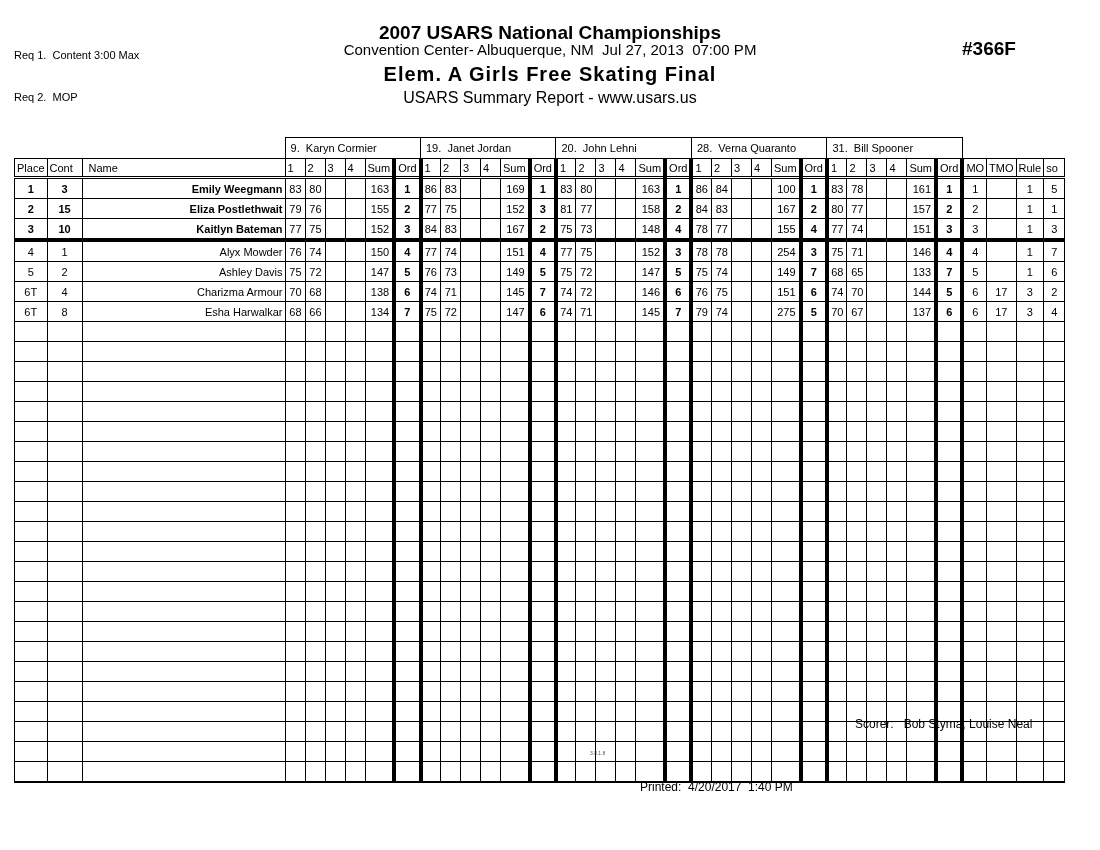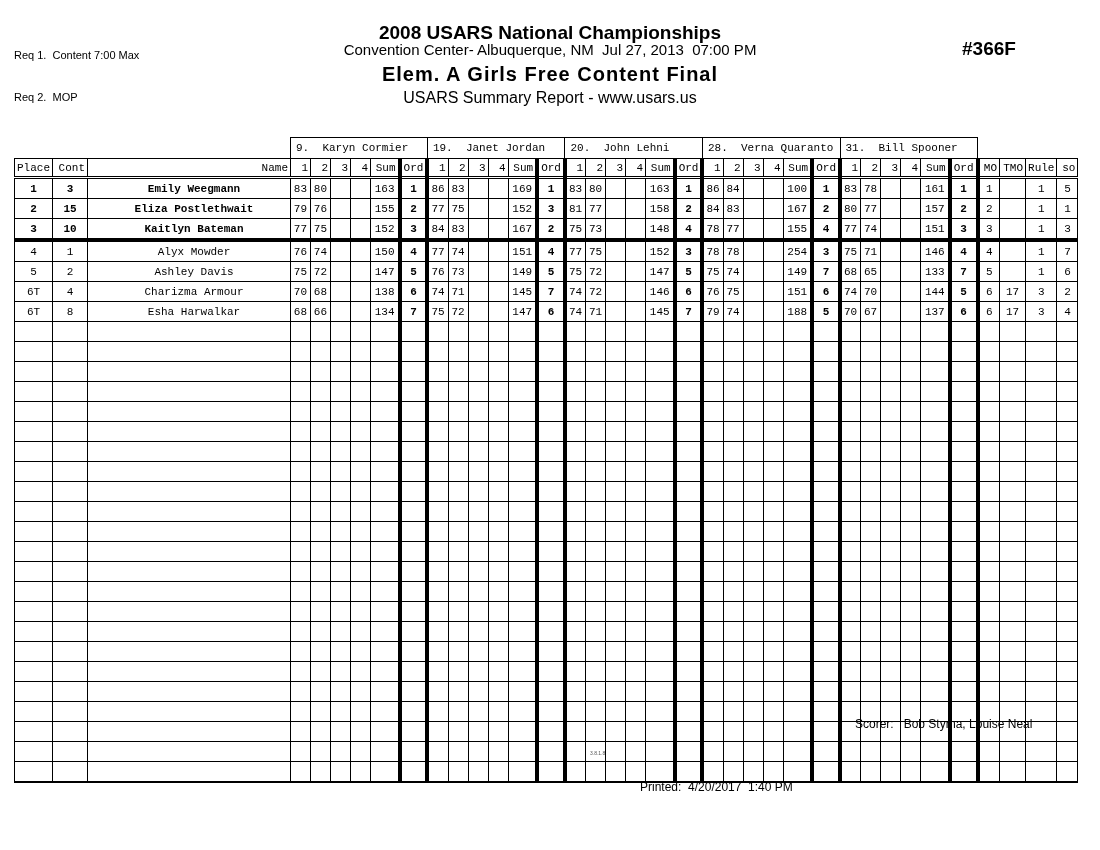--- a/index.html
+++ b/index.html
@@ -16,51 +16,50 @@
   .t4{top:89px;font-size:16px;}
   .docnum{left:962px;top:38px;font-size:19px;font-weight:bold;}
   .version{left:590px;top:750px;font-size:5px;color:#555;}
   .printed{left:640px;top:780px;font-size:12px;}
   .scorer{left:855px;top:717px;font-size:12px;}
 
   table.results{
     position:absolute;left:14px;top:137px;
     border-collapse:collapse;table-layout:fixed;
     font-size:11px;
-    font-family:Liberation Mono, monospace;
   }
   td,th{
     border:1px solid #000;height:19px;padding:0 2px;
     overflow:hidden;white-space:pre;font-weight:normal;
     font-size:11px;line-height:12px;
   }
   tr.jrow td.nb{border:none;}
   td.jname{height:20px;text-align:left;padding-left:5px;}
-  tr.cols th{height:17px;border-bottom:3px double #000;text-align:right;}
+  tr.cols th{height:17px;border-bottom:3px double #000;text-align:left;}
   th.hname{text-align:left;padding-left:6px;}
   .col-ord, th.hord{border-left:4px solid #000;border-right:4px solid #000;text-align:center;}
   td.col-ord{font-weight:bold;}
   .col-place,.col-cont,.col-tail{text-align:center;}
-  .col-name{text-align:center;padding-left:12px;}
+  .col-name{text-align:right;padding-left:12px;}
   .col-score,.col-sum{text-align:right;padding-right:3px;}
   tr.cut td{border-bottom:4px solid #000;}
   tr.last td{border-bottom:2px solid #000;}
   tr.bold td.col-place, tr.bold td.col-cont, tr.bold td.col-name{font-weight:bold;}
 </style>
 </head>
 <body>
 
 <div class="abs req">
-  <div>Req 1.  Content 7:00 Max</div>
+  <div>Req 1.  Content 3:00 Max</div>
   <div>Req 2.  MOP</div>
 </div>
 
-<div class="abs hdr t1">2008 USARS National Championships</div>
+<div class="abs hdr t1">2007 USARS National Championships</div>
 <div class="abs hdr t2">Convention Center- Albuquerque, NM  Jul 27, 2013  07:00 PM</div>
-<div class="abs hdr t3">Elem. A Girls Free Content Final</div>
+<div class="abs hdr t3">Elem. A Girls Free Skating Final</div>
 <div class="abs hdr t4">USARS Summary Report - www.usars.us</div>
 <div class="abs docnum">#366F</div>
 
 <table class="results">
     <colgroup>
       <col style="width: 31px;">
       <col style="width: 35px;">
       <col style="width: 203px;">
       <col style="width: 20px;">
       <col style="width: 20px;">
@@ -401,21 +400,21 @@
         <td class="col-score">74</td>
         <td class="col-score">71</td>
         <td class="col-score"></td>
         <td class="col-score"></td>
         <td class="col-sum">145</td>
         <td class="col-ord">7</td>
         <td class="col-score">79</td>
         <td class="col-score">74</td>
         <td class="col-score"></td>
         <td class="col-score"></td>
-        <td class="col-sum">188</td>
+        <td class="col-sum">275</td>
         <td class="col-ord">5</td>
         <td class="col-score">70</td>
         <td class="col-score">67</td>
         <td class="col-score"></td>
         <td class="col-score"></td>
         <td class="col-sum">137</td>
         <td class="col-ord">6</td>
         <td class="col-tail">6</td>
         <td class="col-tail">17</td>
         <td class="col-tail">3</td>

